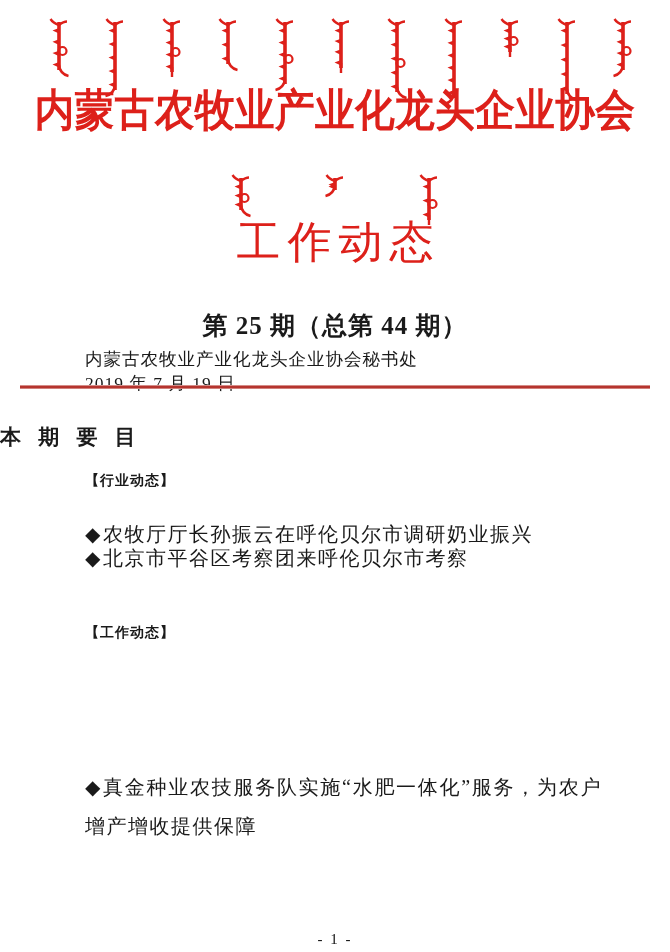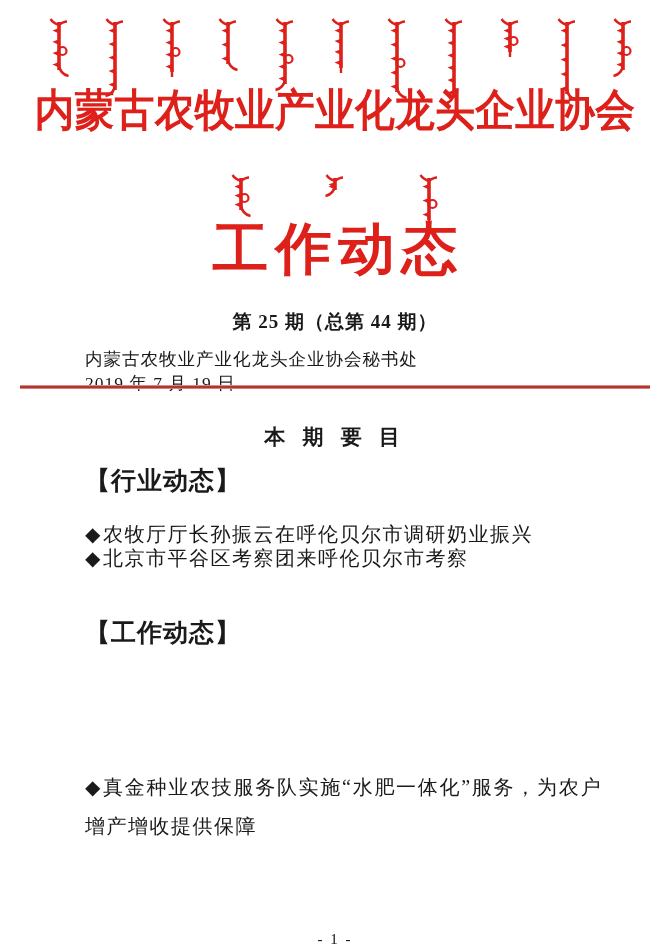--- a/index.html
+++ b/index.html
@@ -25,49 +25,49 @@
     position:absolute; top:76px; left:0; width:100%;
     text-align:center; color:var(--red);
     font-size:44px; font-weight:bold; line-height:1.15;
     transform:scaleX(0.9); transform-origin:center;
     white-space:nowrap; letter-spacing:0.5px;
   }
   
   .masthead {
     position:absolute; top:210px; left:0; width:100%;
     text-align:center; color:var(--red);
-    font-size:56px; font-weight:700; letter-spacing:7px; line-height:1.05;
+    font-size:44px; font-weight:400; letter-spacing:7px; line-height:1.05;
     text-indent:7px; 
   }
   .issue-line {
     position:absolute; top:299px; left:0; width:100%;
-    text-align:center; font-size:19px; font-weight:bold; letter-spacing:1px;
+    text-align:center; font-size:25px; font-weight:bold; letter-spacing:1px;
   }
   .pub-line {
     position:absolute; top:337px; left:85px; right:76px;
     display:flex; justify-content:space-between; align-items:baseline;
     font-size:17.5px; letter-spacing:1px;flex-direction:column;
   }
   .red-rule {
     position:absolute; top:375px; left:20px; right:20px; height:4px;
     background:linear-gradient(to bottom, #eccbc6 0%, var(--rule) 30%, var(--rule) 75%, #eccbc6 100%);
   }
   
   .toc-heading {
     position:absolute; top:413px; left:0; width:100%;
-    text-align:center; font-size:21px; font-weight:bold; letter-spacing:6px;
+    text-align:left; font-size:21px; font-weight:bold; letter-spacing:6px;
   }
   .toc-p {
     position:absolute; left:85px; width:517px; margin:0;
     font-size:20px; line-height:39px; letter-spacing:1.5px;
     text-align:justify; text-justify:inter-character;
   }
   .sec-title {
     font-family:"Liberation Sans", sans-serif;
-    font-weight:bold; font-size:25px; letter-spacing:1px;
+    font-weight:bold; font-size:14px; letter-spacing:1px;
   }
   .t-sec1      { top:451px; }
   .t-s1-i1     { top:505px; }
   .t-s1-i2     { top:529px; }
   .t-sec2      { top:603px; }
   .t-s2-i1     { top:641px; }
   .t-s2-i2     { top:681px; }
   .t-s2-i3     { top:758px; }
   .bullet { margin-right:1px; }
   .page-footer {

